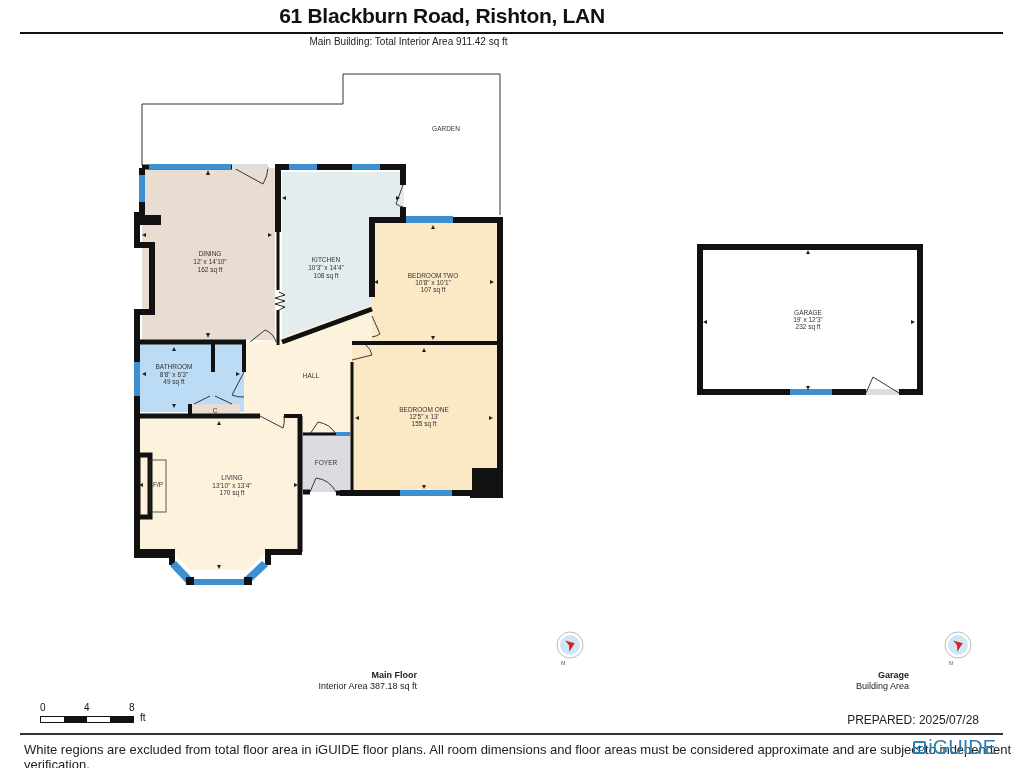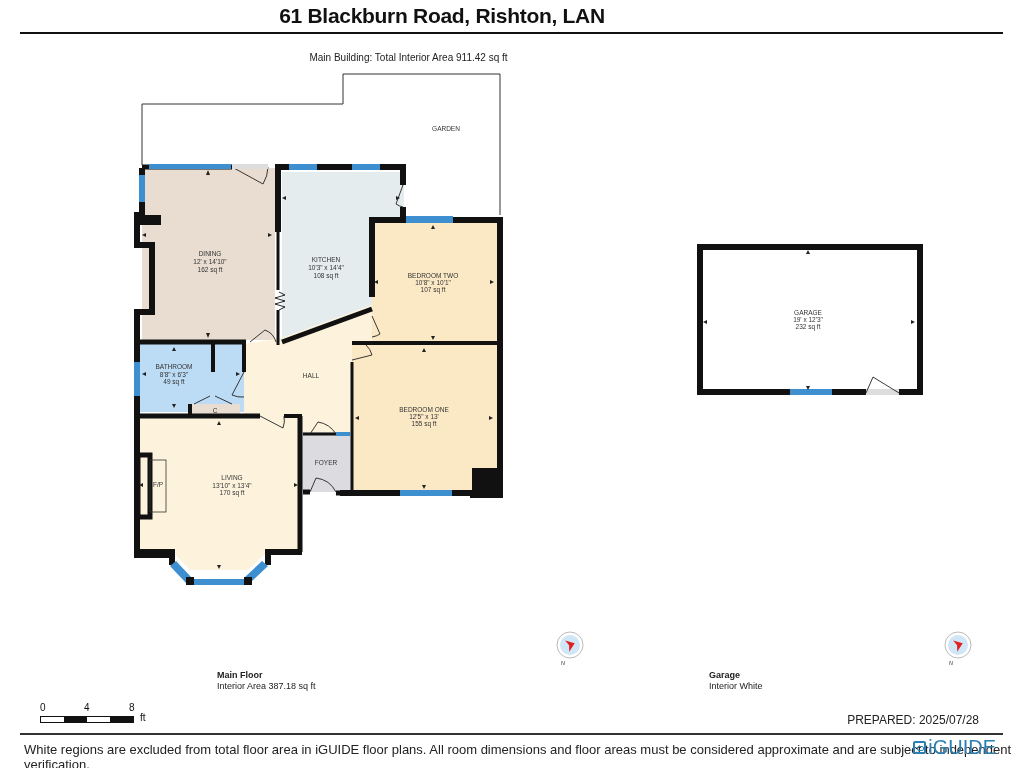--- a/index.html
+++ b/index.html
@@ -1,21 +1,21 @@
 <!DOCTYPE html>
 <html><head>
   <meta charset="utf-8">
   <style>
     html, body { margin: 0; padding: 0; background: #ffffff; }
     body { width: 1024px; height: 768px; position: relative; overflow: hidden; font-family: "Liberation Sans", sans-serif; color: #111; }
     .title { position: absolute; top: 4px; left: 0; width: 884px; text-align: center; font-size: 21px; font-weight: bold; letter-spacing: -0.3px; }
     .rule-top { position: absolute; top: 32px; left: 20px; width: 983px; height: 2px; background: #111; }
-    .subtitle { position: absolute; top: 52px; left: 0; width: 817px; text-align: center; font-size: 10px; color: #222; }
+    .subtitle { position: absolute; top: 36px; left: 0; width: 817px; text-align: center; font-size: 10px; color: #222; }
     svg.plan { position: absolute; left: 0; top: 0; }
-    .floor-label { position: absolute; text-align: left; font-size: 9px; color: #222; line-height: 11px; }
+    .floor-label { position: absolute; text-align: right; font-size: 9px; color: #222; line-height: 11px; }
     .floor-label .name { font-weight: bold; }
     .scale { position: absolute; left: 40px; top: 702px; font-size: 10px; }
     .scale-num { position: absolute; top: 0; }
     .scale-bar { position: absolute; top: 14px; left: 0; width: 92px; height: 5px; border: 1px solid #111; display: flex; }
     .scale-bar span { flex: 1; height: 5px; }
     .scale-unit { position: absolute; left: 100px; top: 10px; }
     .prepared { position: absolute; top: 713px; right: 45px; font-size: 12px; color: #222; }
     .rule-bottom { position: absolute; top: 733px; left: 20px; width: 983px; height: 2px; background: #333; }
     .disclaimer { position: absolute; top: 742px; left: 24px; font-size: 13px; color: #222; }
     .logo { position: absolute; top: 736px; right: 28px; font-size: 20px; color: #2a7fb3; display: flex; align-items: center; gap: 2px; }
@@ -212,21 +212,21 @@
     <text x="-7" y="20" font-size="6" fill="#444" font-style="italic">N</text>
   </g>
 </svg>
 
 <div class="floor-label" style="left:217px; top:670px; width:200px;">
   <div class="name">Main Floor</div>
   <div>Interior Area 387.18 sq ft</div>
 </div>
 <div class="floor-label" style="left:709px; top:670px; width:200px;">
   <div class="name">Garage</div>
-  <div>Interior White</div>
+  <div>Building Area</div>
 </div>
 
 <div class="scale">
   <span class="scale-num" style="left:0;">0</span>
   <span class="scale-num" style="left:44px;">4</span>
   <span class="scale-num" style="left:89px;">8</span>
   <div class="scale-bar">
     <span style="background:#fff"></span>
       <span style="background:#111"></span>
       <span style="background:#fff"></span>

